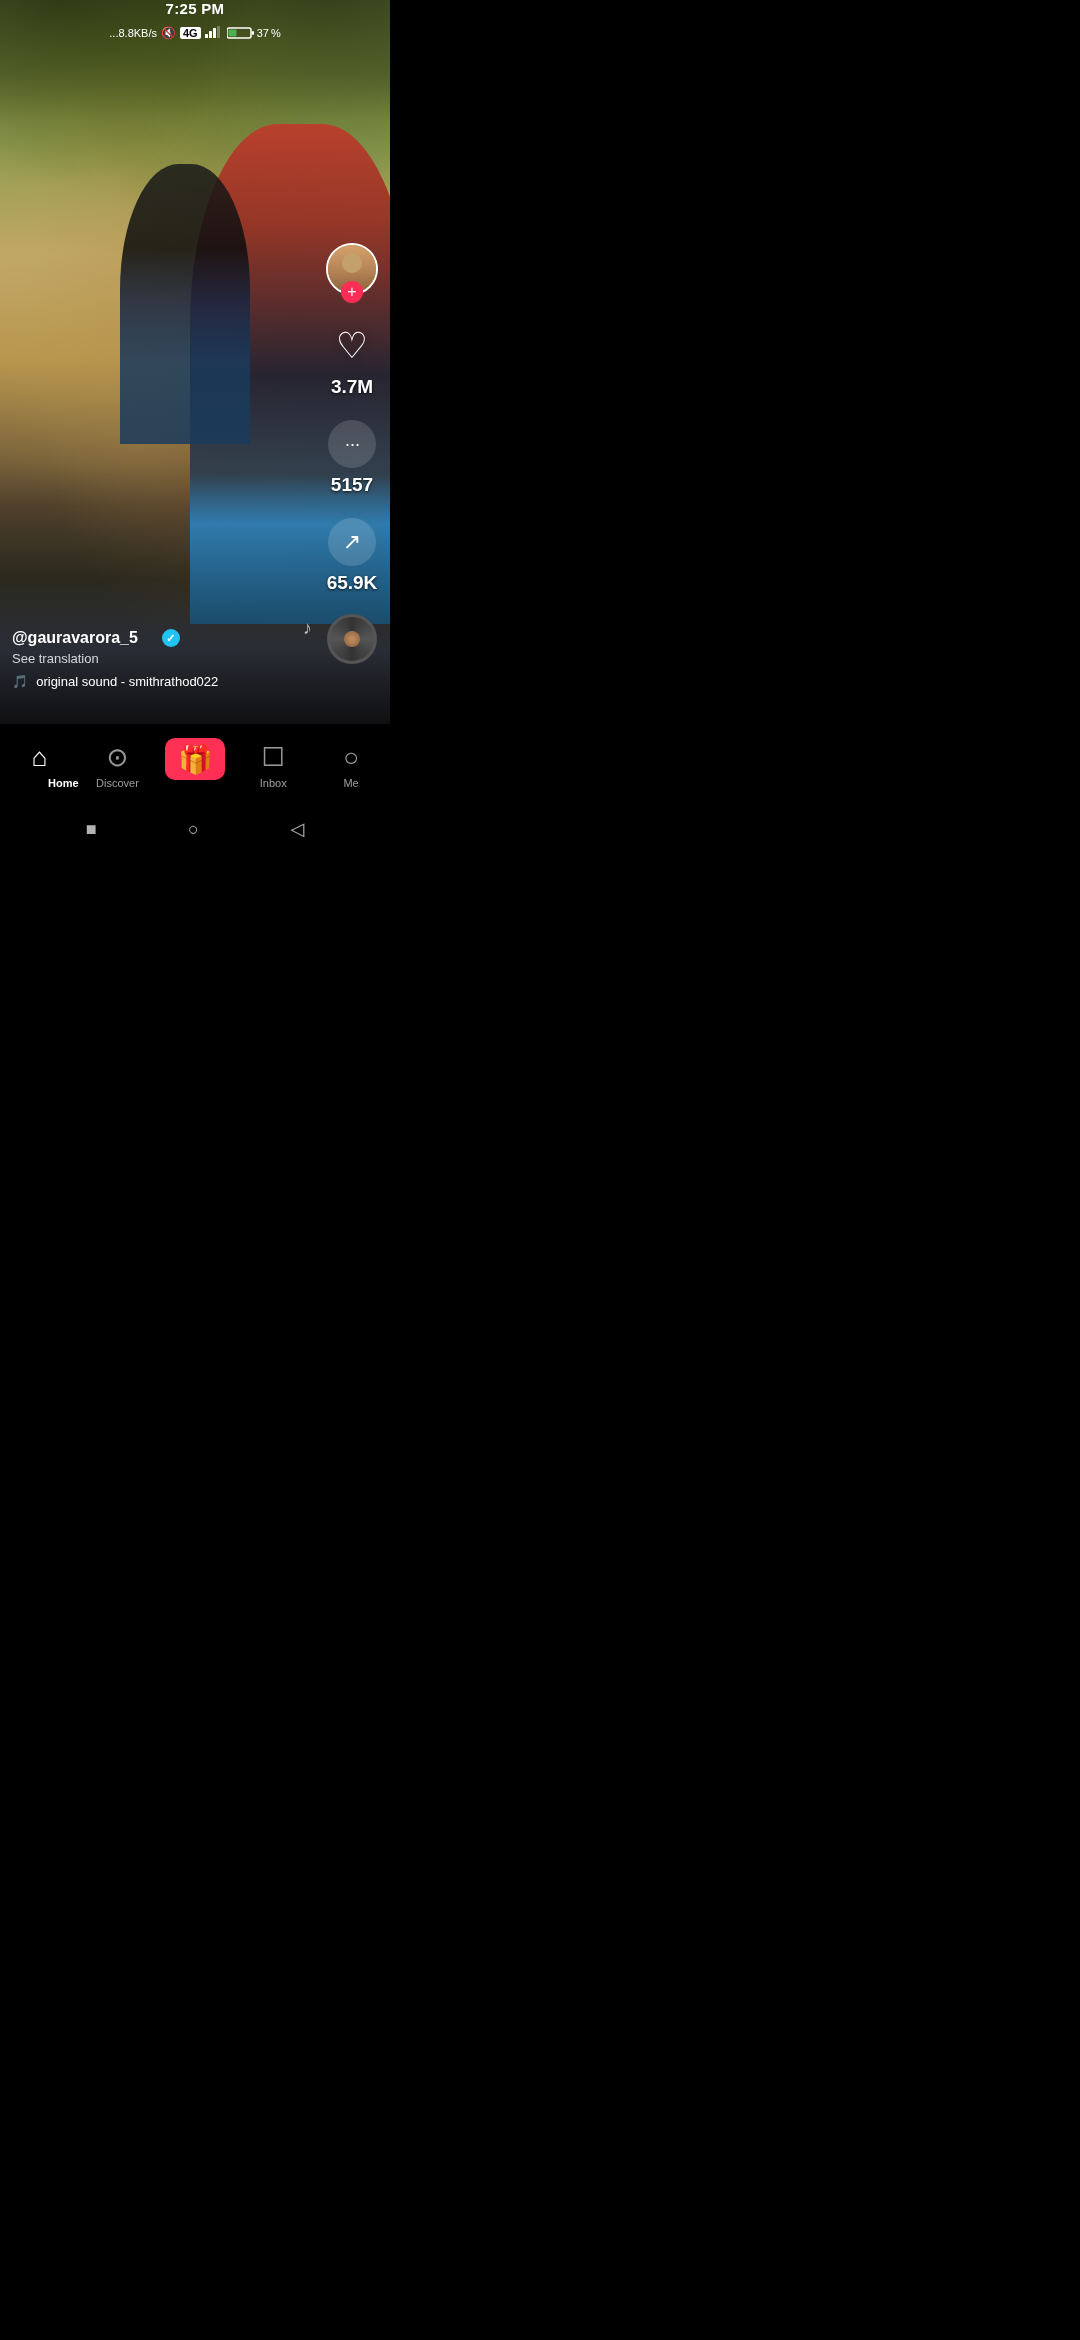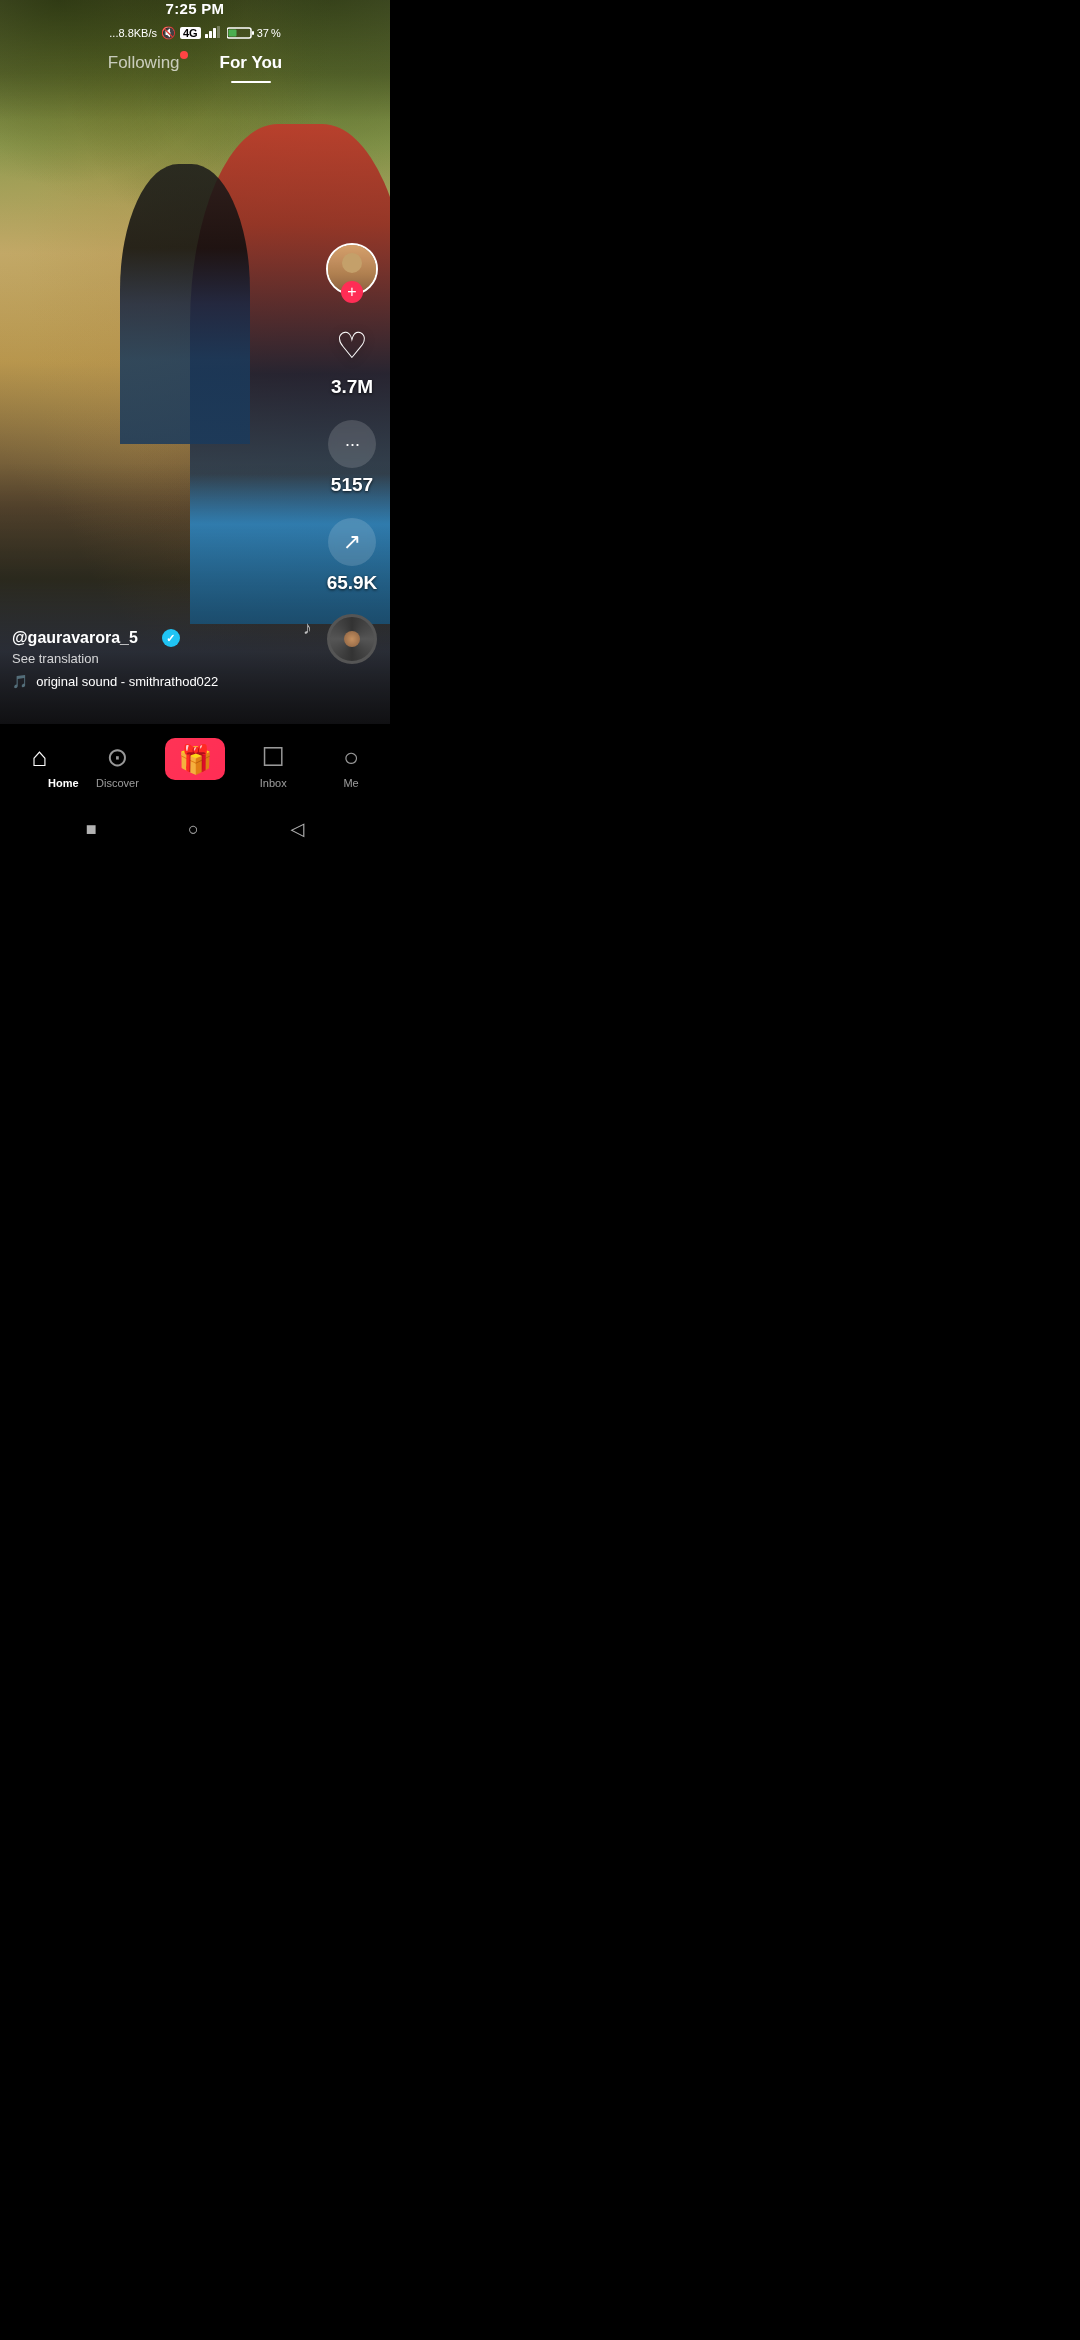--- a/index.html
+++ b/index.html
@@ -541,29 +541,20 @@
           <rect x="0" y="2" width="24" height="10" rx="2" fill="none" stroke="white" stroke-width="1.5"></rect>
           <rect x="25" y="5" width="2" height="4" rx="1" fill="white"></rect>
           <rect x="1.5" y="3.5" width="8" height="7" rx="1" fill="#4caf50"></rect>
         </svg>
         <span style="font-size:11px;color:#fff;">37</span>
           <span style="font-size:11px;color:#fff;">%</span>
       </span>
     </div>
   </div>
 
-  <div class="nav-tabs">
-    <div class="nav-tab" style="position:relative;">
-      <span>Following</span>
-      <span class="notification-dot"></span>
-    </div>
-    <div class="nav-tab active">
-      <span>For You</span>
-    </div>
-  </div>
 
   <div class="right-actions">
 
     <div class="avatar-container">
       <div class="avatar-circle">
         <div class="avatar-person"></div>
       </div>
       <div class="follow-btn">+</div>
     </div>
 

